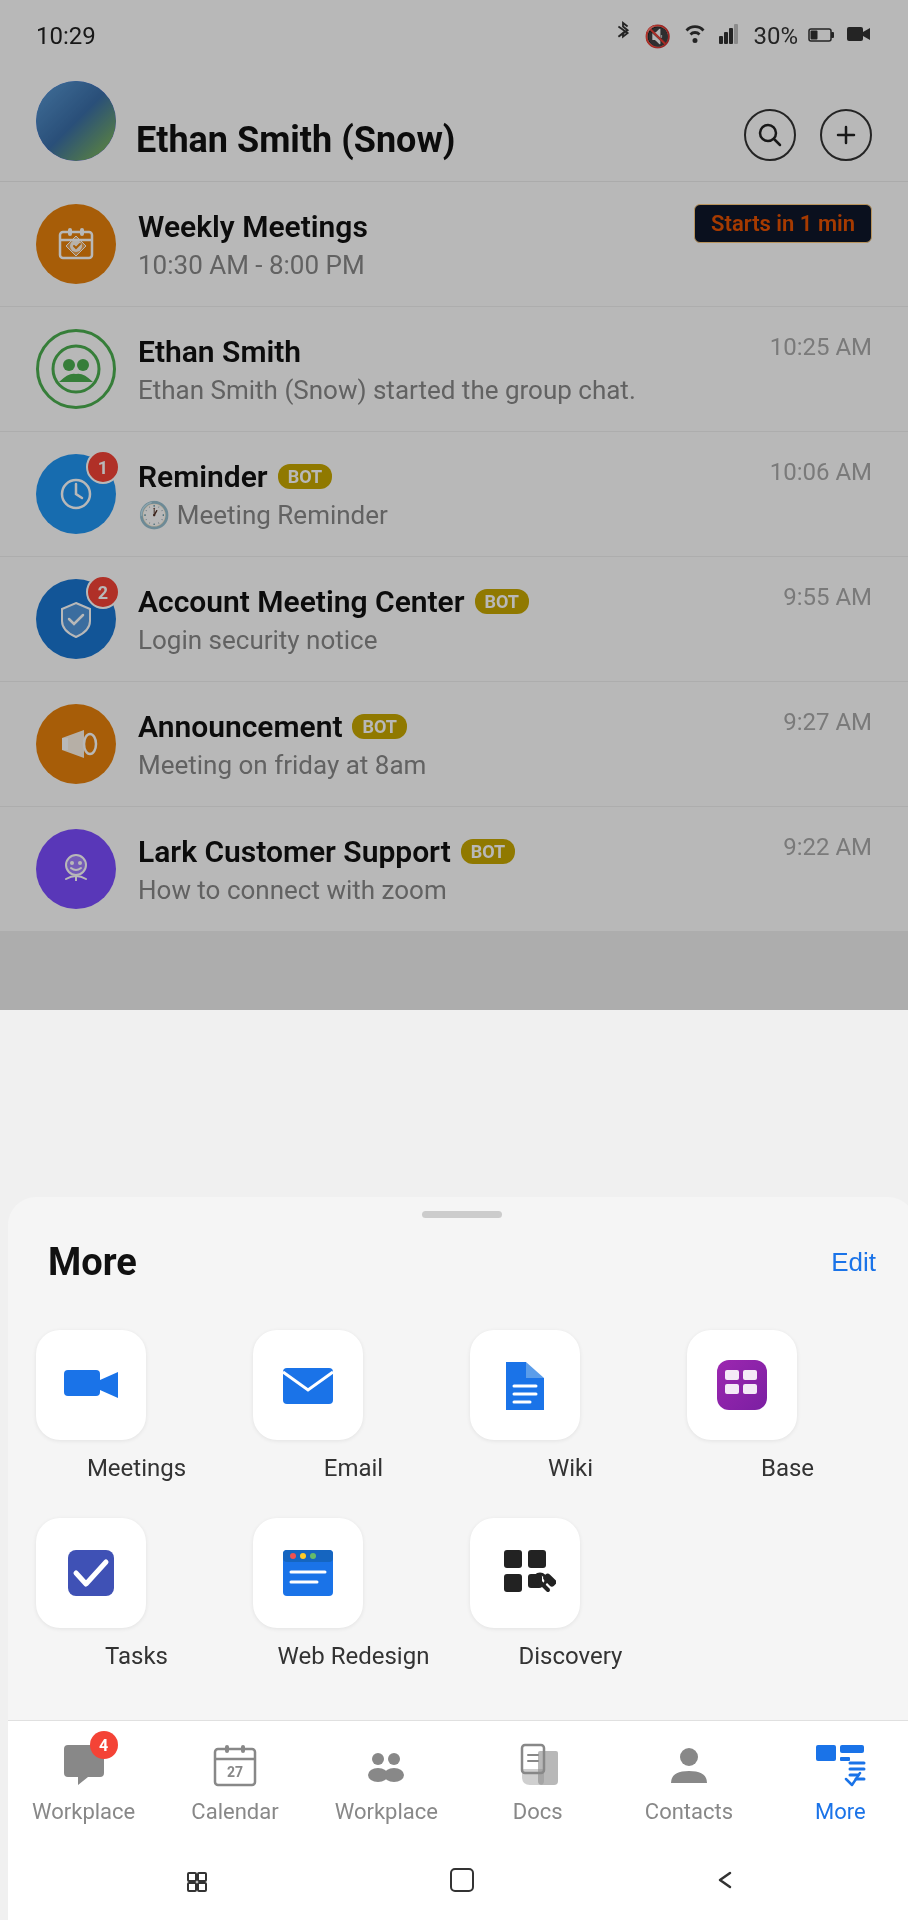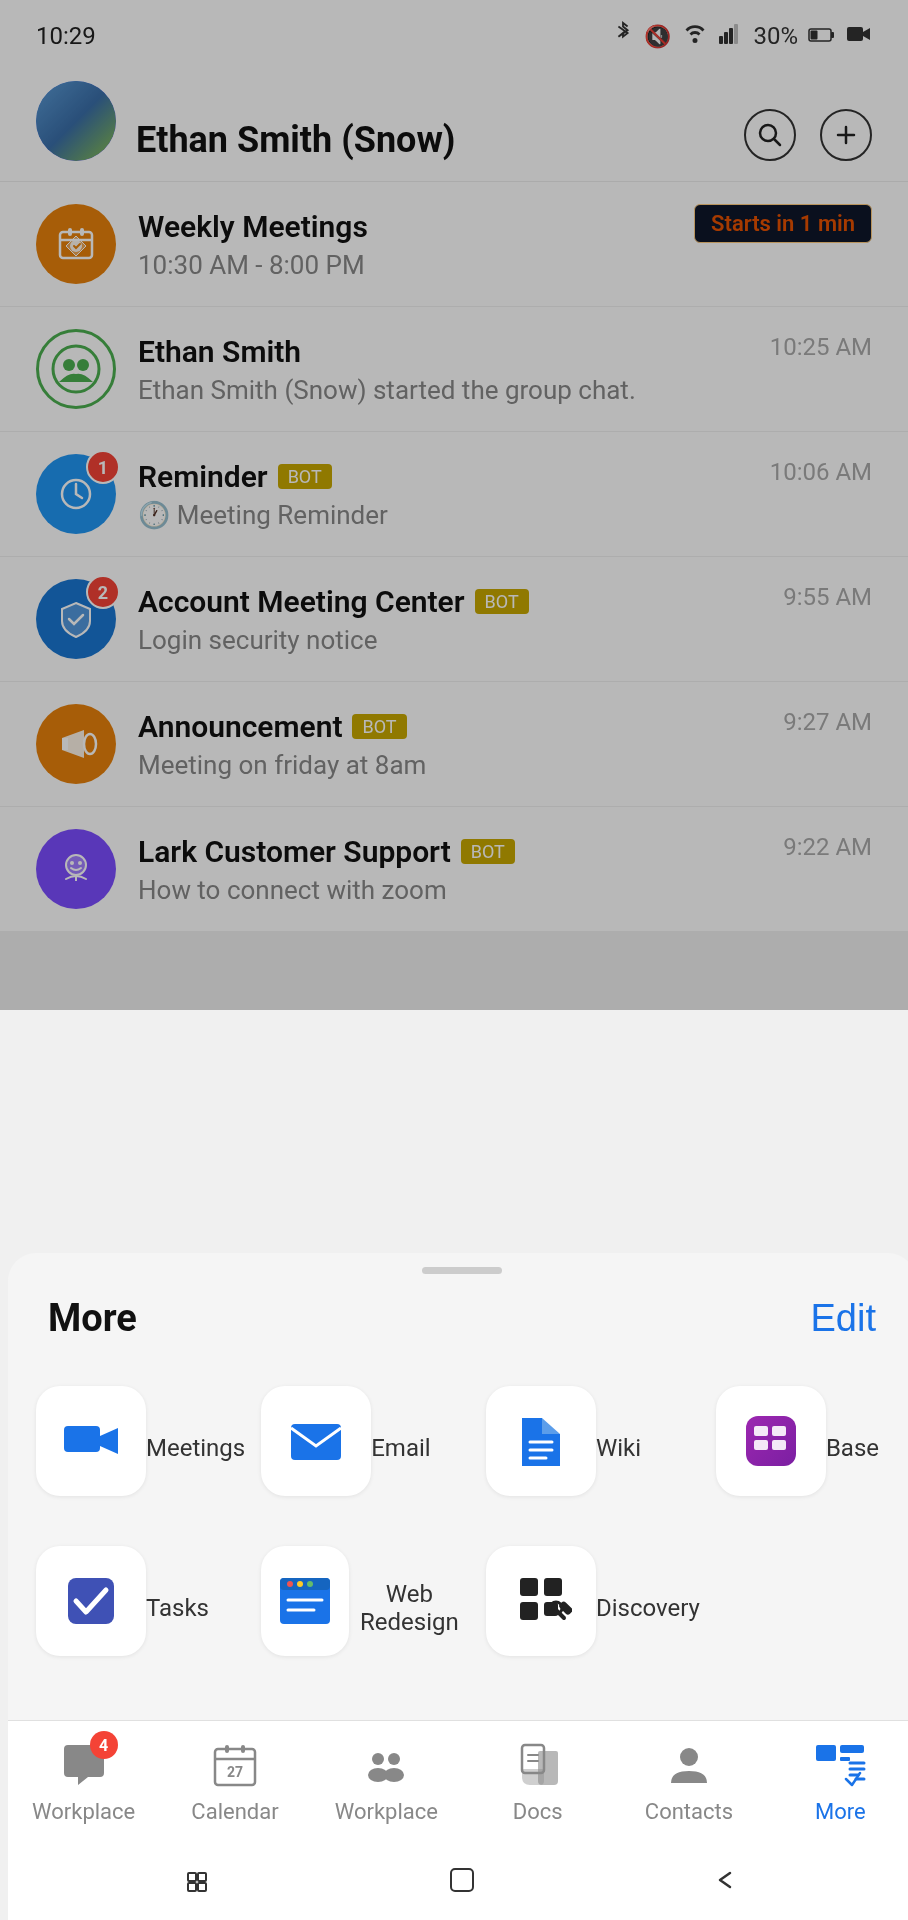--- a/index.html
+++ b/index.html
@@ -145,23 +145,23 @@
     }
     .chat-name {
       font-size: 30px;
       font-weight: 600;
       color: #111;
     }
     .bot-badge {
       background: #c8a800;
       color: #fff;
       font-size: 18px;
-      font-weight: 400;
+      font-weight: 700;
       padding: 2px 10px;
-      border-radius: 4px;
+      border-radius: 12px;
     }
     .chat-preview {
       font-size: 26px;
       color: #888;
       white-space: nowrap;
       overflow: hidden;
       text-overflow: ellipsis;
     }
     .chat-time {
       font-size: 24px;
@@ -222,39 +222,38 @@
       justify-content: space-between;
       align-items: center;
       padding: 16px 40px 20px;
     }
     .sheet-title {
       font-size: 38px;
       font-weight: 700;
       color: #111;
     }
     .sheet-edit-btn {
-      font-size: 38px;
+      font-size: 26px;
       color: #1a73e8;
       font-weight: 500;
       background: none;
       border: none;
       cursor: pointer;
     }
 
     
     .apps-grid {
       display: grid;
       grid-template-columns: repeat(4, 1fr);
       gap: 0;
       padding: 10px 20px 30px;
     }
     .app-item {
       display: flex;
-      flex-direction: row;
-      align-items: center;
+      flex-direction: column;
       padding: 16px 8px 20px;
       cursor: pointer;
     }
     .app-icon-wrap {
       width: 110px;
       height: 110px;
       border-radius: 24px;
       background: #fff;
       display: flex;
       align-items: center;

